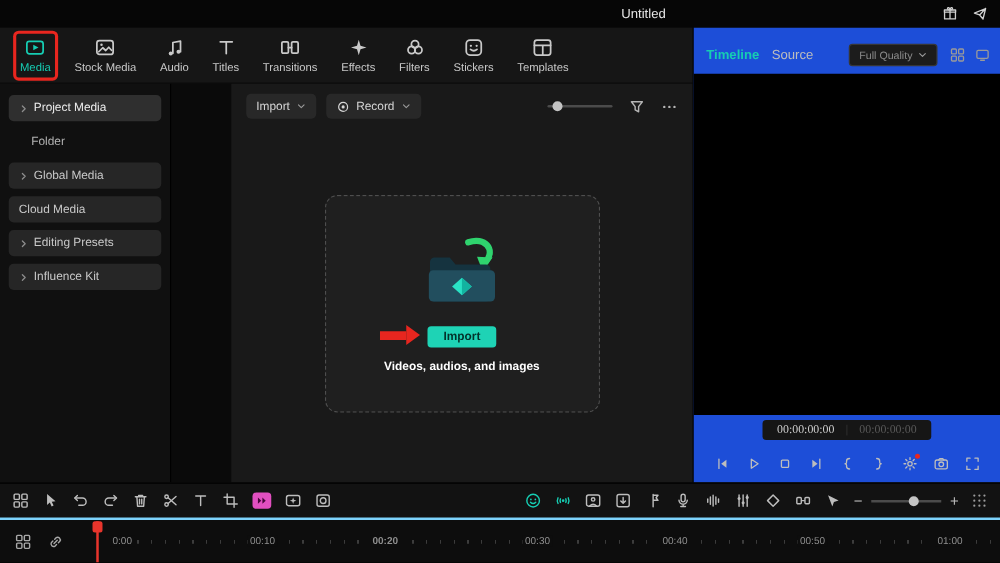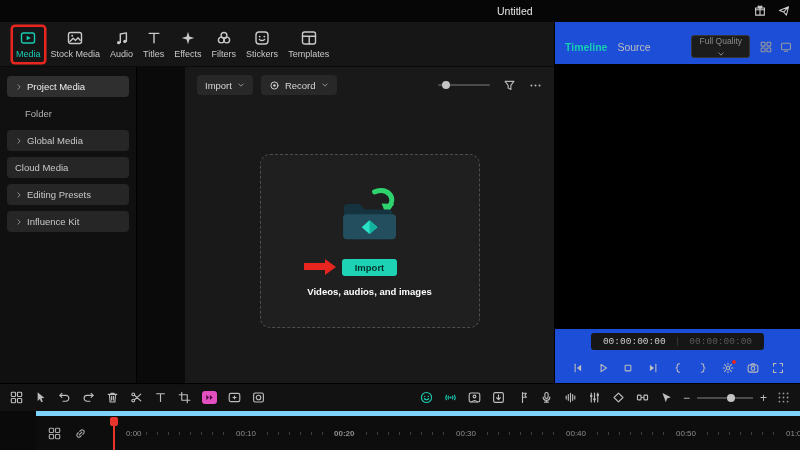--- a/index.html
+++ b/index.html
@@ -11,21 +11,21 @@
 
   
   .titlebar{height:22px;flex:0 0 22px;background:#060606;position:relative;display:flex;align-items:center;}
   .win-title{position:absolute;left:497px;top:50%;transform:translateY(-50%);font-size:10.5px;color:#e6e6e6;}
   .titlebar-icons{position:absolute;right:10px;top:50%;transform:translateY(-50%);display:flex;gap:12px;}
   .titlebar-icons .tbtn{width:12px;height:12px;color:#cfcfcf;}
 
   
   .main{flex:1;display:flex;min-height:0;}
   .left-col{width:554px;flex:0 0 554px;display:flex;flex-direction:column;border-right:1px solid #000;}
-  .tabbar{height:44px;flex:0 0 44px;background:#161616;display:flex;align-items:center;padding:0 6px 0 13px;gap:4px;border-bottom:1px solid #0a0a0a;}
+  .tabbar{height:44px;flex:0 0 44px;background:#161616;display:flex;align-items:center;padding:0 6px 0 13px;gap:13px;border-bottom:1px solid #0a0a0a;}
   .tab{display:flex;flex-direction:column;align-items:center;gap:3px;padding:3px;color:#c9c9c9;border-radius:2px;}
   .tab-ic{width:16px;height:16px;display:block;}
   .tab-lb{font-size:9px;white-space:nowrap;}
   .tab.active{color:#16cdb3;}
   .tab.highlighted{box-shadow:0 0 0 2.5px #e8261f;}
 
   .left-body{flex:1;display:flex;min-height:0;gap:48px;}
   .sidebar{width:137px;flex:0 0 137px;background:#101010;padding:9px 7px;box-sizing:border-box;border-right:1px solid #000;}
   .side-item{height:21px;border-radius:4px;background:#262626;margin-bottom:6px;display:flex;align-items:center;gap:4px;padding:0 8px;font-size:9.5px;color:#c9c9c9;}
   .side-item.plain{background:transparent;padding-left:18px;color:#b3b3b3;}
@@ -51,47 +51,47 @@
   .annot-arrow{position:absolute;right:calc(100% + 6px);top:50%;transform:translateY(-50%);display:flex;align-items:center;}
   .annot-arrow .shaft{width:21px;height:7px;background:#e8261f;}
   .annot-arrow .head{width:0;height:0;border-left:11px solid #e8261f;border-top:8px solid transparent;border-bottom:8px solid transparent;}
   .hint{margin-top:10px;font-size:9.5px;font-weight:bold;color:#fff;}
 
   
   .preview{flex:1;background:#1d4ed8;display:flex;flex-direction:column;min-width:0;}
   .pv-header{display:flex;align-items:center;gap:10px;padding:13px 8px 6px 10px;}
   .pv-tab{font-size:10.5px;color:#bdbdbd;}
   .pv-tab.active{color:#16cdb3;font-weight:bold;}
-  .quality-btn{margin-left:auto;display:inline-flex;align-items:center;gap:4px;background:#1c1c1c;border:1px solid #363636;border-radius:3px;height:23px;padding:0 7px;font-size:8.5px;color:#8b8b8b;font-family:inherit;flex-direction:column;}
+  .quality-btn{margin-left:auto;display:inline-flex;align-items:center;gap:4px;background:#1c1c1c;border:1px solid #363636;border-radius:3px;height:18px;padding:0 7px;font-size:8.5px;color:#8b8b8b;font-family:inherit;}
   .pv-hdr-icons{display:flex;gap:8px;}
   .pv-hdr-icons .tbtn{width:12px;height:12px;color:#9a9a9a;}
   .viewport{flex:1;background:#000;}
   .tc-row{height:24px;display:flex;align-items:center;justify-content:center;}
-  .tc-box{background:#161616;border-radius:3px;padding:3px 12px;font-family:Liberation Mono, monospace;font-size:9.5px;display:flex;gap:9px;}
+  .tc-box{background:#161616;border-radius:3px;padding:3px 12px;font-family:Liberation Serif, serif;font-size:9.5px;display:flex;gap:9px;}
   .tc-cur{color:#cfcfcf;}.tc-sep{color:#3e3e3e;}.tc-tot{color:#5a5a5a;}
   .transport{height:30px;display:flex;align-items:center;justify-content:center;gap:13px;}
   .transport .tbtn{width:12px;height:12px;color:#bdbdbd;}
   .transport [data-name="settings-icon"]::after{content:'';position:absolute;top:-2px;right:-2px;width:4px;height:4px;border-radius:50%;background:#e8261f;}
 
   
   .toolbar{height:27px;flex:0 0 27px;background:#121212;border-top:1px solid #000;display:flex;align-items:center;padding:0 10px;gap:10px;}
   .tb-group{display:flex;align-items:center;gap:11px;}
   .tbtn{width:13px;height:13px;color:#bdbdbd;display:inline-flex;position:relative;}
   .tb-right{margin-left:auto;}
   [data-name="speed-badge-icon"]{background:#e14fc0;color:#47063a;border-radius:3px;padding:1px;width:13px;height:11px;}
   [data-name="ai-portrait-icon"],[data-name="audio-sync-icon"]{color:#16cdb3;}
   .zoom-ctrl{display:flex;align-items:center;gap:7px;}
   .zoom-glyph{font-size:12px;color:#bdbdbd;line-height:1;}
   .zoom-slider{position:relative;width:56px;height:12px;}
   .zoom-slider .track{position:absolute;left:0;right:0;top:5px;height:2px;background:#4b4b4b;}
   .zoom-slider .thumb{position:absolute;left:30px;top:2px;width:8px;height:8px;border-radius:50%;background:#c4c4c4;}
   .tb-end .tbtn{color:#9a9a9a;}
 
   
-  .timeline{height:34px;flex:0 0 34px;background:#0d0d0d;border-top:5px solid #7dd3fc;position:relative;display:flex;margin-left:36px;}
+  .timeline{height:34px;flex:0 0 34px;background:#0d0d0d;border-top:2px solid #7dd3fc;position:relative;display:flex;}
   .tl-left{width:86px;flex:0 0 86px;display:flex;align-items:center;gap:13px;padding-left:12px;box-sizing:border-box;}
   .tl-left .tbtn{width:13px;height:13px;color:#a8a8a8;}
   .ruler{position:relative;flex:1;}
   .ruler::after{content:'';position:absolute;left:2px;right:4px;top:16px;height:3px;background:repeating-linear-gradient(90deg,#3c3c3c 0 1px,transparent 1px 11px);}
   .ruler-label{position:absolute;top:50%;transform:translateY(-50%);font-size:8px;color:#8f8f8f;background:#0d0d0d;padding:0 2px;z-index:1;}
   .playhead{position:absolute;left:77px;top:1px;bottom:0;width:2px;background:#e8352c;z-index:2;}
   .ph-head{position:absolute;top:0;left:-3px;width:8px;height:9px;border-radius:2px;background:#e8352c;}
 </style>
 </head>
 <body>
@@ -148,20 +148,30 @@
             </span>
             <span class="tab-lb" data-name="tab-label">Audio</span>
           </div>
           <div class="tab" data-name="tab-titles">
             <span class="tab-ic" data-name="titles-icon">
               <svg viewBox="0 0 16 16" fill="none" stroke="currentColor" stroke-width="1.4" stroke-linecap="round" stroke-linejoin="round">
                 <path d="M3.2 3.4 H12.8 M8 3.4 V12.8"></path>
               </svg>
             </span>
             <span class="tab-lb" data-name="tab-label">Titles</span>
+          </div>
+          <div class="tab" data-name="tab-transitions">
+            <span class="tab-ic" data-name="transitions-icon">
+              <svg viewBox="0 0 16 16" fill="none" stroke="currentColor" stroke-width="1.4" stroke-linecap="round" stroke-linejoin="round">
+                <rect x="1.5" y="3.5" width="5.2" height="9" rx="1"></rect>
+                <rect x="9.3" y="3.5" width="5.2" height="9" rx="1"></rect>
+                <path d="M6.7 8 H9.3"></path>
+              </svg>
+            </span>
+            <span class="tab-lb" data-name="tab-label">Transitions</span>
           </div>
           <div class="tab" data-name="tab-effects">
             <span class="tab-ic" data-name="effects-icon">
               <svg viewBox="0 0 16 16" fill="none" stroke="currentColor" stroke-width="1.4" stroke-linecap="round" stroke-linejoin="round">
                 <path d="M8 1.8 L9.4 6.6 L14.2 8 L9.4 9.4 L8 14.2 L6.6 9.4 L1.8 8 L6.6 6.6 Z" fill="currentColor" stroke="none"></path>
               </svg>
             </span>
             <span class="tab-lb" data-name="tab-label">Effects</span>
           </div>
           <div class="tab" data-name="tab-filters">

